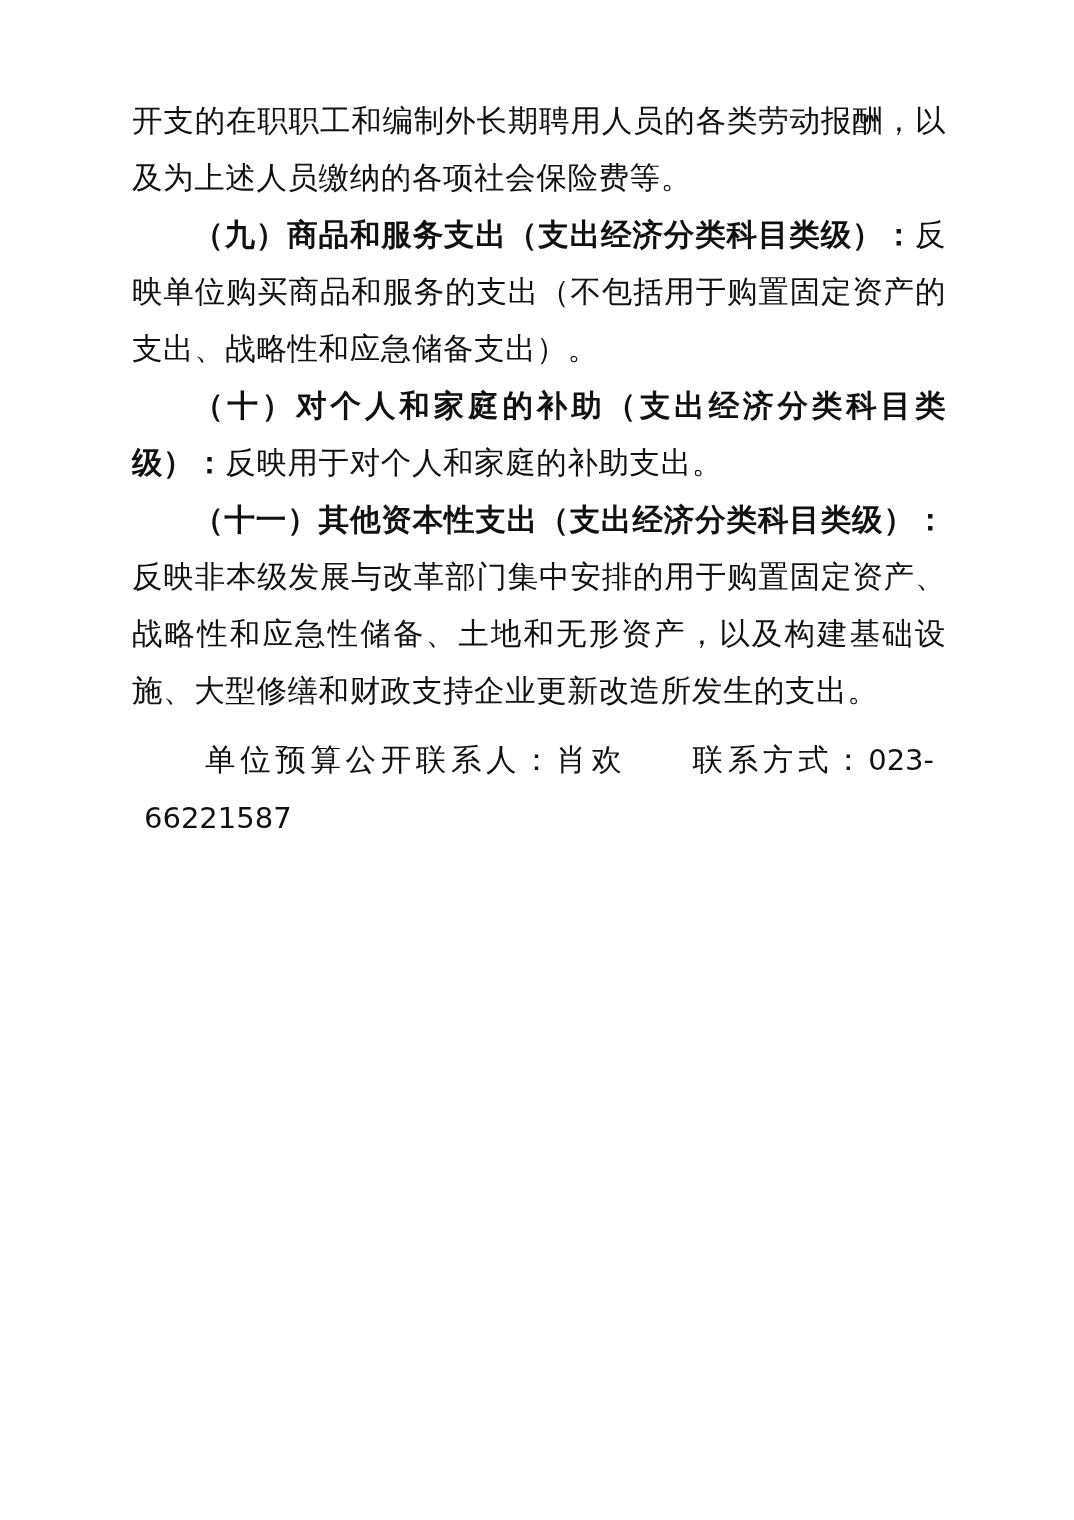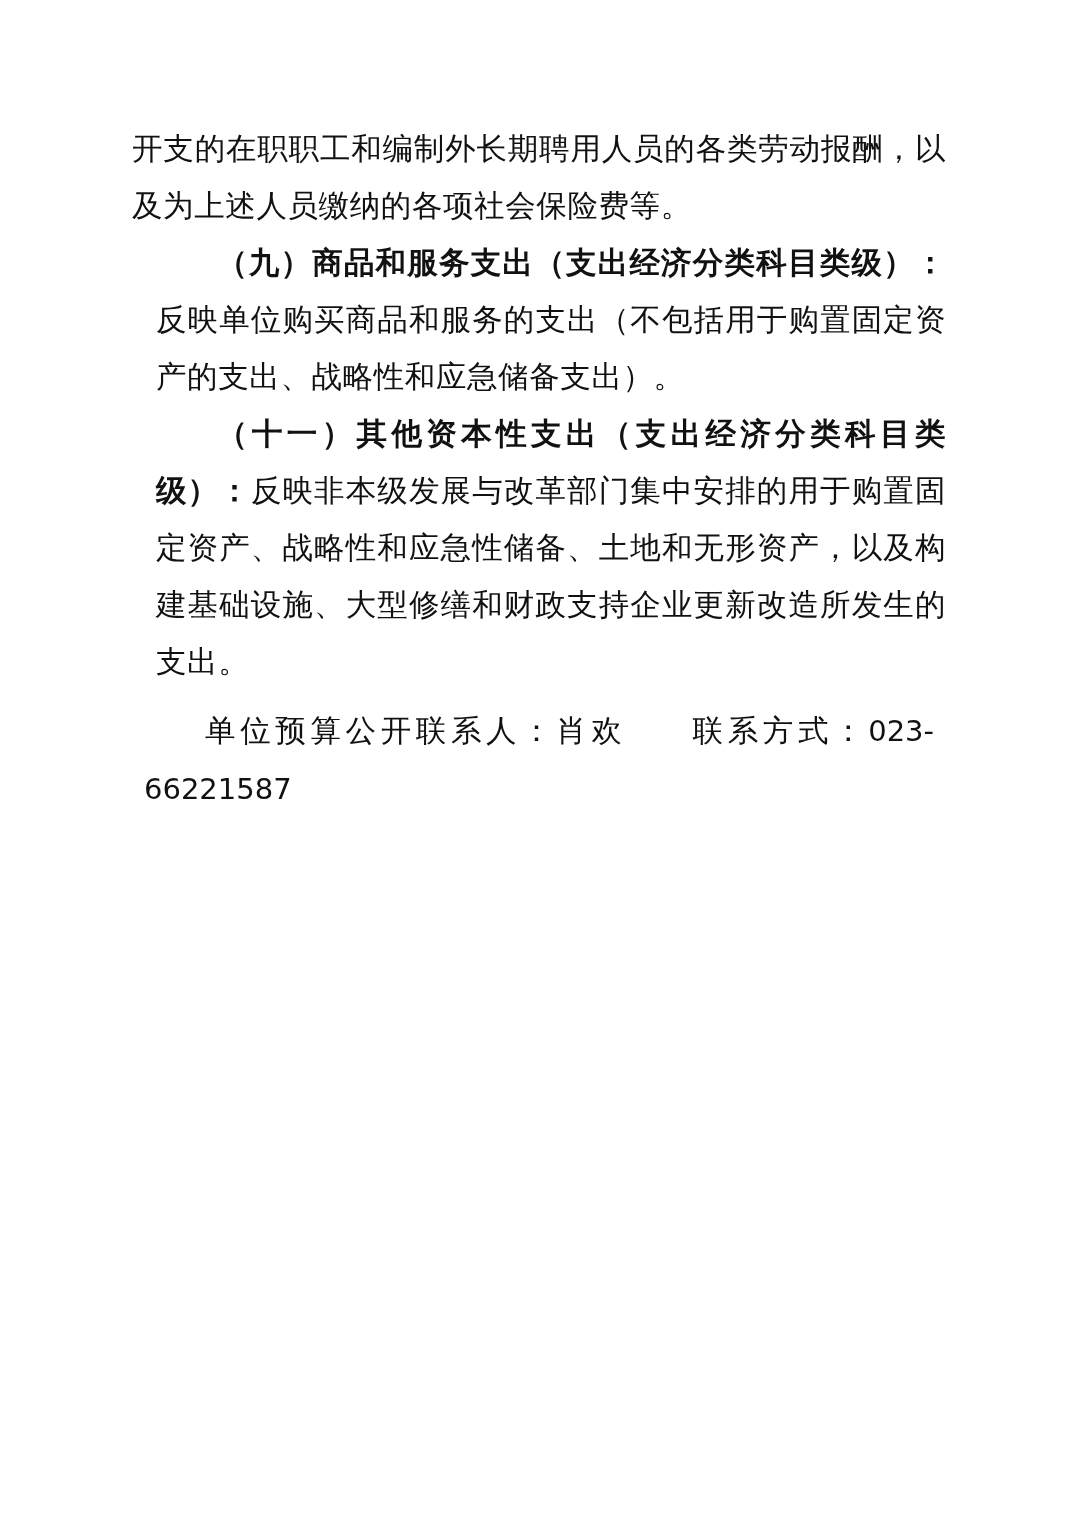--- a/index.html
+++ b/index.html
@@ -15,36 +15,35 @@
     position: relative;
     overflow: hidden;
   }
   .page {
     position: absolute;
     left: 0;
     top: 0;
     width: 1074px;
     height: 1520px;
     box-sizing: border-box;
-    padding: 120px 128px 0 132px;
+    padding: 92px 128px 0 132px;
   }
   .doc-body {
     font-size: 30.5px;
     line-height: 57px;
     letter-spacing: 0.6px;
     text-align: justify;
     text-justify: inter-ideograph;
   }
   .para {
     margin: 0;
     padding: 0;
   }
   .para.indent {
     text-indent: 61px;
-    margin-left: 24px;
   }
   .lead {
     font-weight: 600;
   }
   .contact-line {
     margin: 12px;
     padding: 0;
     text-indent: 61px;
     font-size: 30.5px;
     line-height: 57px;
@@ -67,20 +66,23 @@
   <div class="doc-body">
 
     <p class="para">
       <span>开支的在职职工和编制外长期聘用人员的各类劳动报酬，以及为上述人员缴纳的各项社会保险费等。</span>
     </p>
 
     <p class="para indent">
       <span class="lead">（九）商品和服务支出（支出经济分类科目类级）：</span><span>反映单位购买商品和服务的支出（不包括用于购置固定资产的支出、战略性和应急储备支出）。</span>
     </p>
 
+    <p class="para indent">
+      <span class="lead">（十）对个人和家庭的补助（支出经济分类科目类级）：</span><span>反映用于对个人和家庭的补助支出。</span>
+    </p>
 
     <p class="para indent">
       <span class="lead">（十一）其他资本性支出（支出经济分类科目类级）：</span><span>反映非本级发展与改革部门集中安排的用于购置固定资产、战略性和应急性储备、土地和无形资产，以及构建基础设施、大型修缮和财政支持企业更新改造所发生的支出。</span>
     </p>
 
     <p class="contact-line">
       <span>单位预算公开联系人：</span><span>肖欢</span><span class="contact-gap"></span><span>联系方式：</span><span class="digits">023-66221587</span>
     </p>
 
   </div>

